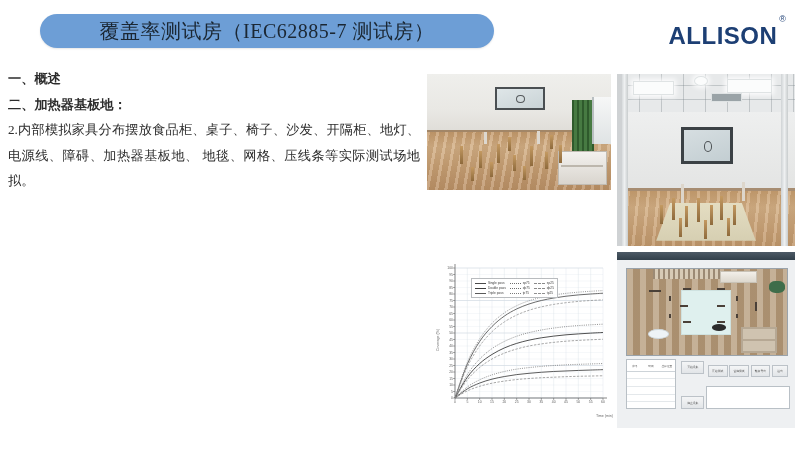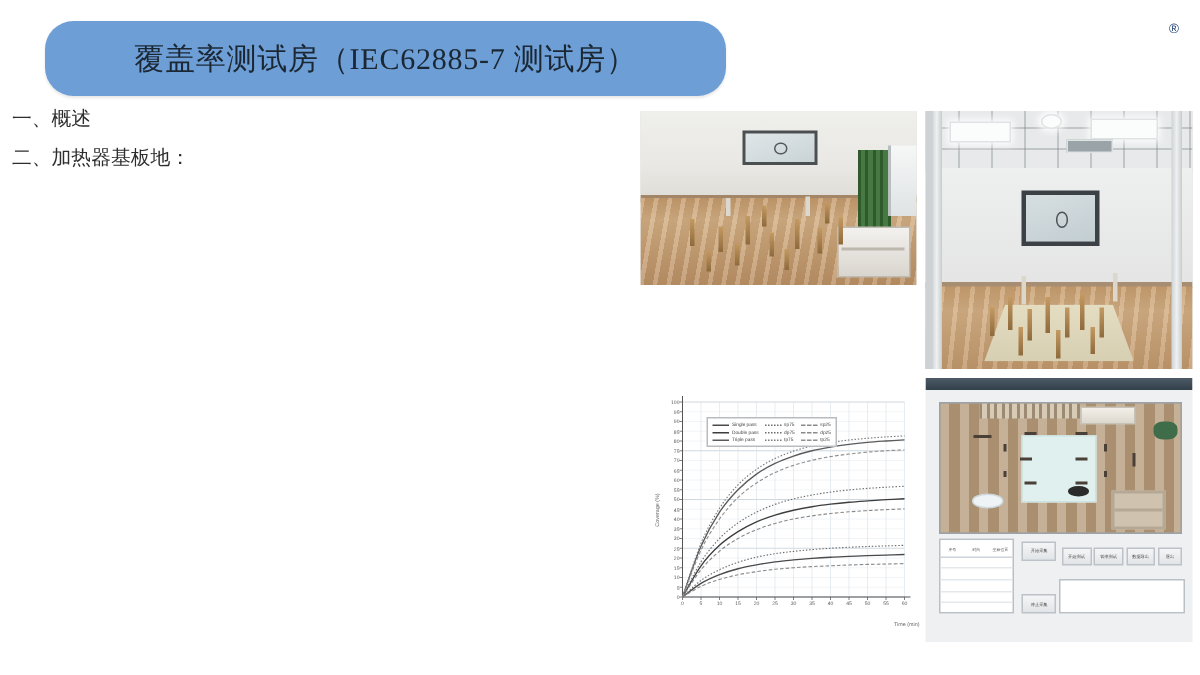--- a/index.html
+++ b/index.html
@@ -5,21 +5,21 @@
   html,body{margin:0;padding:0;}
   body{
     width:800px;height:450px;overflow:hidden;background:#ffffff;
     font-family:"Liberation Serif","DejaVu Serif",serif;
     position:relative;
   }
   .page{position:absolute;inset:0;background:#fff;}
 
   
   .title-pill{
-    position:absolute;left:30px;top:14px;width:454px;height:50px;
+    position:absolute;left:40px;top:14px;width:454px;height:34px;
     background:#6d9ed6;border-radius:19px;
     display:flex;align-items:center;justify-content:center;
     box-shadow:0 1px 2px rgba(0,0,0,.10);
   }
   .title-pill span{
     font-size:20px;color:#1b2733;letter-spacing:.5px;white-space:nowrap;
     font-family:"Liberation Serif","DejaVu Serif",serif;
   }
   .logo{
     position:absolute;right:14px;top:14px;height:34px;
@@ -38,21 +38,21 @@
   .logo-r{
     font-family:"Liberation Sans","DejaVu Sans",sans-serif;
     font-size:9px;color:#1d3f74;align-self:flex-start;margin-left:2px;
   }
 
   
   .body-col{
     position:absolute;left:8px;top:66px;width:412px;
     font-size:13.2px;color:#2d2d2d;line-height:25.5px;
   }
-  .sec-head{font-weight:normal;letter-spacing:0;}
+  .sec-head{font-weight:bold;letter-spacing:0;}
   .para{text-align:justify;text-justify:inter-ideograph;}
 
   
   .photo{position:absolute;overflow:hidden;background:#d8d5cf;}
 
   
   .ph1{left:427px;top:74px;width:184px;height:116px;}
   
   .ph2{left:617px;top:74px;width:178px;height:172px;}
   
@@ -170,26 +170,28 @@
 </head>
 <body>
 
 <div class="page">
 
   <div class="title-pill">
     <span>覆盖率测试房（IEC62885-7 测试房）</span>
   </div>
 
   <div class="logo">
+    <span class="logo-en">ALLISON</span>
     <span class="logo-r">®</span>
   </div>
 
   <div class="body-col">
     <div class="sec-head">一、概述</div>
     <div class="sec-head">二、加热器基板地：</div>
+    <div class="para">2.内部模拟家具分布摆放食品柜、桌子、椅子、沙发、开隔柜、地灯、电源线、障碍、加热器基板地、 地毯、网格、压线条等实际测试场地拟。</div>
   </div>
 
   <div class="photo ph1">
     <div class="p1-wall"></div>
     <div class="p1-base"></div>
     <div class="p1-floor"></div>
     <div class="p1-panel"></div>
     <div class="p1-curtain"></div>
     <div class="p1-win"></div>
     <div class="p1-step"></div>

